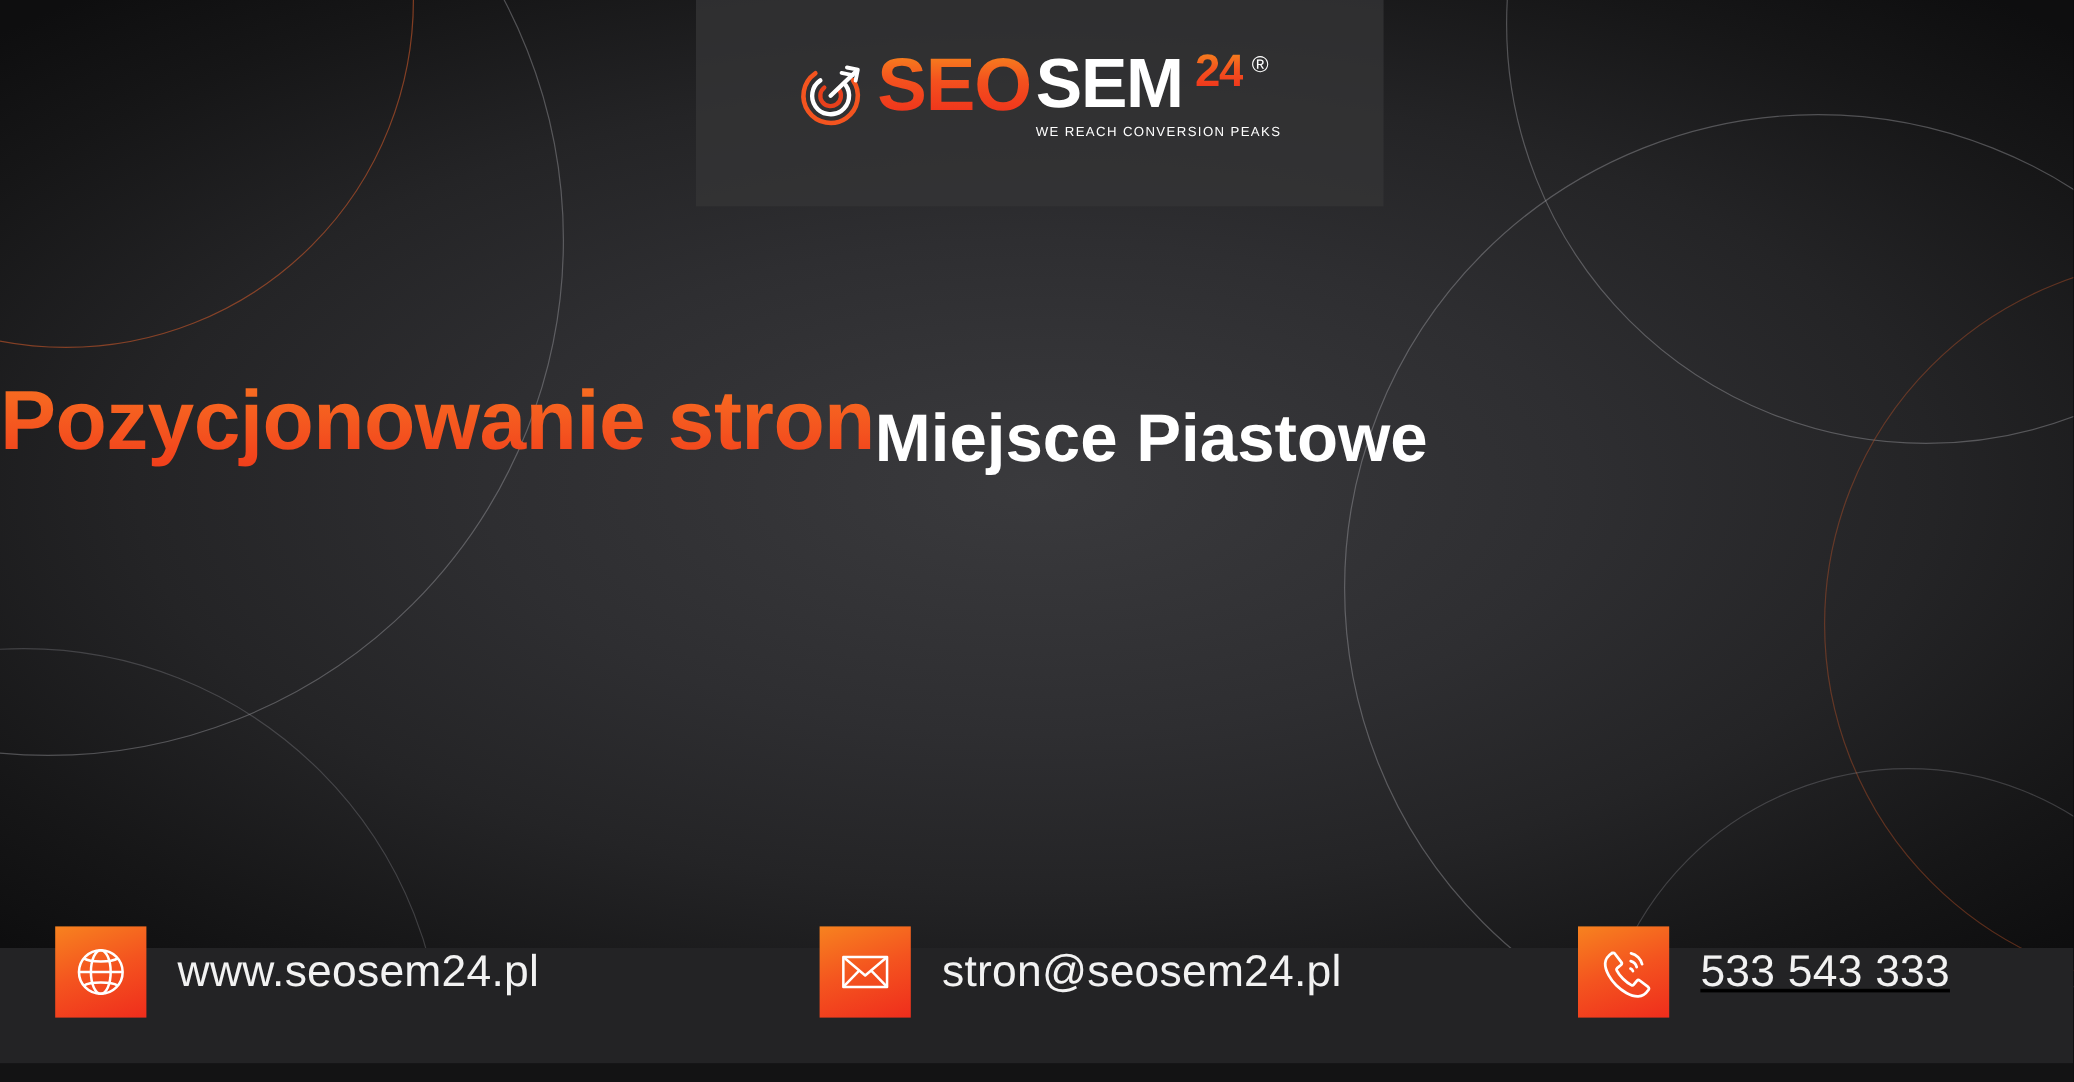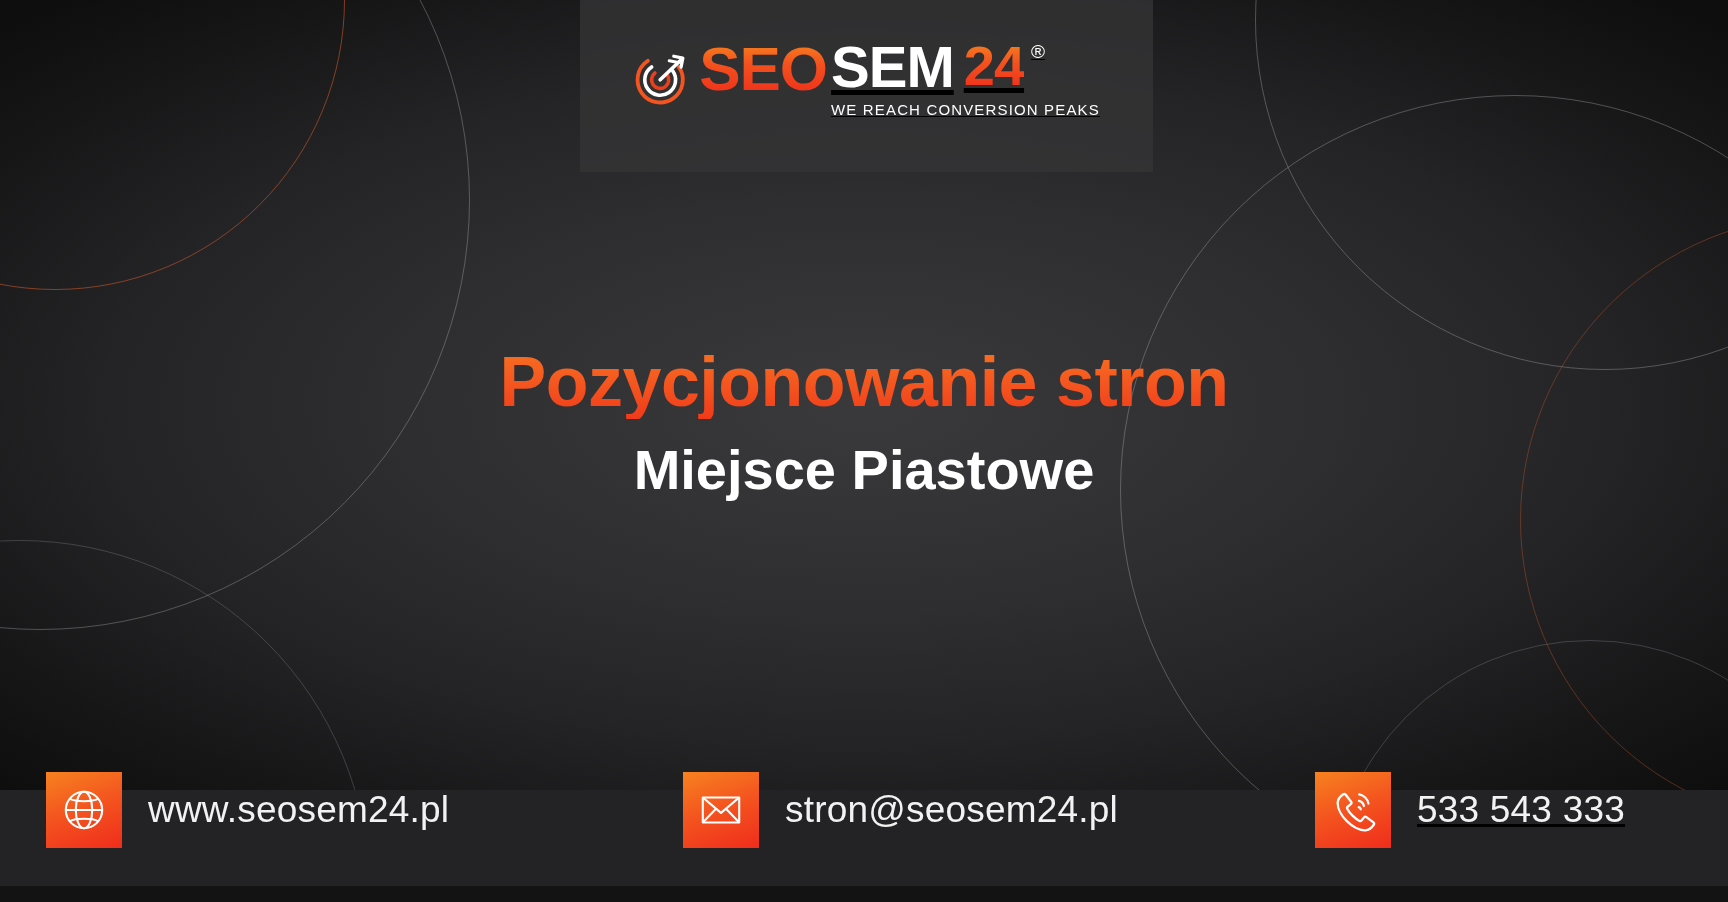--- a/index.html
+++ b/index.html
@@ -37,38 +37,38 @@
     display:flex; align-items:center; justify-content:center;
   }
   .logo{ display:flex; align-items:center; gap:8px; transform:translateY(-8px); }
   .logo-mark{ width:58px; height:58px; flex:0 0 58px; }
   .logo-type{ display:flex; align-items:flex-start; }
   .logo-seo{
     font-size:62px; font-weight:bold; line-height:1; letter-spacing:-1px;
     background:linear-gradient(180deg,#F68A1E 0%,#F4511E 42%,#EE2B1B 100%);
     -webkit-background-clip:text; background-clip:text; color:transparent;
   }
-  .logo-right{ display:flex; flex-direction:column; margin-left:4px;text-decoration:underline; }
+  .logo-right{ display:flex; flex-direction:column; margin-left:4px; }
   .logo-semrow{ display:flex; align-items:flex-start; line-height:1; }
   .logo-sem{ font-size:58px; font-weight:bold; color:#ffffff; letter-spacing:-1px; }
   .logo-24{
-    font-size:56px; font-weight:bold; letter-spacing:-1px; margin-left:10px;
+    font-size:38px; font-weight:bold; letter-spacing:-1px; margin-left:10px;
     background:linear-gradient(180deg,#F68A1E 0%,#F4511E 45%,#EE2B1B 100%);
     -webkit-background-clip:text; background-clip:text; color:transparent;text-align:center;
   }
   .logo-reg{ font-size:19px; color:#ffffff; margin-left:7px; margin-top:4px; }
   .logo-tag{
-    font-size:15px; color:#ffffff; letter-spacing:1.15px;
+    font-size:11px; color:#ffffff; letter-spacing:1.15px;
     margin-top:5px; text-align:left; white-space:nowrap;
   }
 
   
   .headline-wrap{
-    position:absolute; left:0; right:0; top:346px;
-    display:flex; flex-direction:column; align-items:center;
+    position:absolute; left:0; right:0; top:314px;
+    display:flex; flex-direction:row; 
   }
   .headline{
     font-size:70px; font-weight:bold; line-height:1.04; letter-spacing:-0.5px;
     background:linear-gradient(180deg,#F87221 0%,#F4541F 55%,#F03A1A 100%);
     -webkit-background-clip:text; background-clip:text; color:transparent;
     white-space:nowrap;
   }
   .subhead{
     margin-top:22px;
     font-size:56px; font-weight:bold; color:#ffffff; line-height:1.05;

